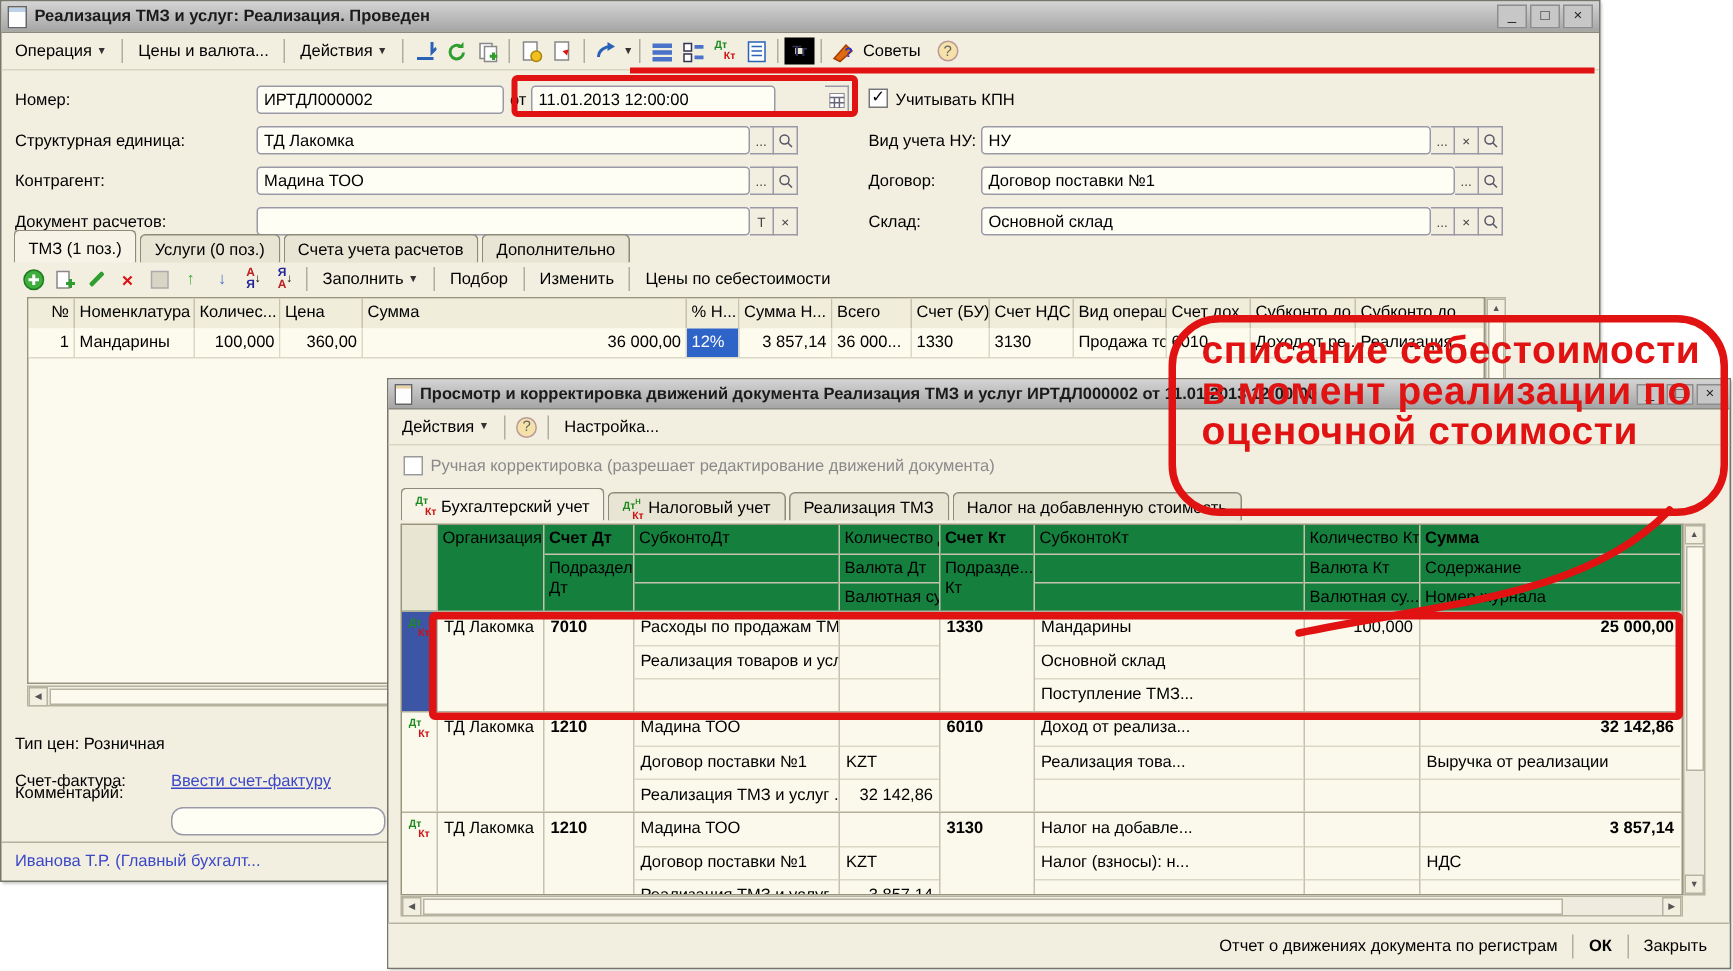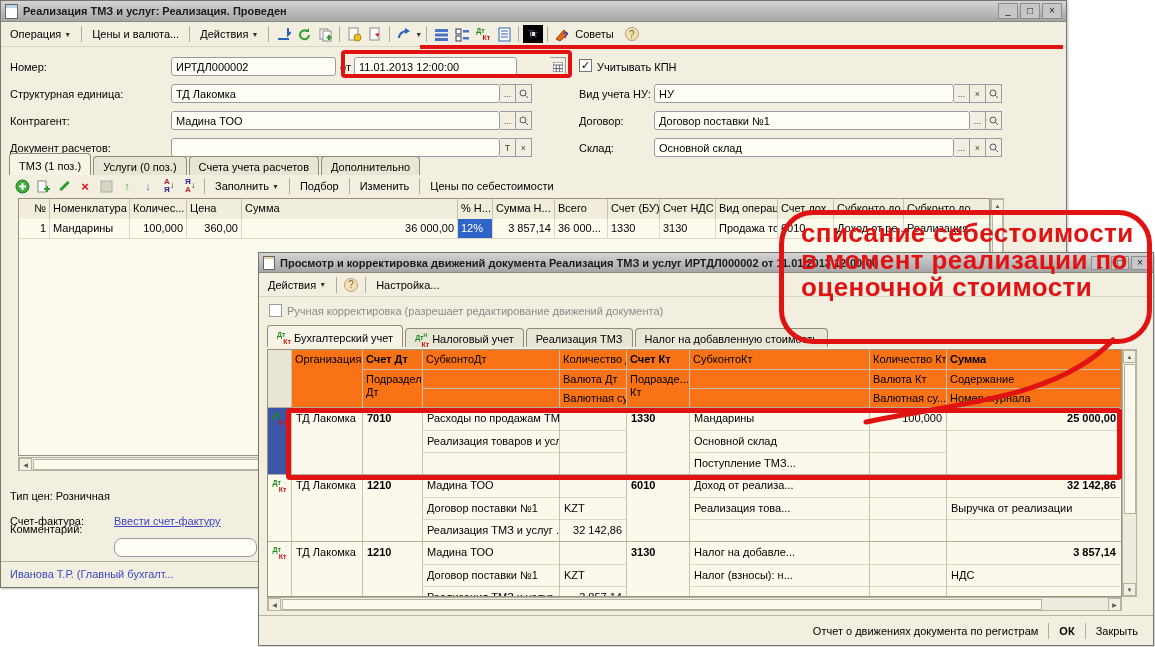--- a/index.html
+++ b/index.html
@@ -410,21 +410,21 @@
           <i class="r">Кт</i>
         </span>
       <span>Налоговый учет</span>
     </span>
     <span class="tab">Реализация ТМЗ</span>
     <span class="tab">Налог на добавленную стоимость</span>
   </div>
 
   <div class="abs" style="left:8px;top:96px;width:855px;height:248px;border:1px solid #98947f;background:#fbf9ec;overflow:hidden">
 
-    <div style="display:flex;background:#f97316;border-bottom:1px solid #b3af9c">
+    <div style="display:flex;background:#15803d;border-bottom:1px solid #b3af9c">
       <div class="dcol" style="width:24px;height:57px;background:#e9e5d3"></div>
       <div class="dcol" style="width:71px">
           <div class="hln">Организация</div>
         </div>
       <div class="dcol" style="width:60px">
           <div class="hln bold">Счет Дт</div>
           <div class="hln hbt" style="height:38px;white-space:normal;line-height:13px;padding-top:3px">Подраздел... Дт</div>
         </div>
       <div class="dcol" style="width:137px">
           <div class="hln">СубконтоДт</div>

